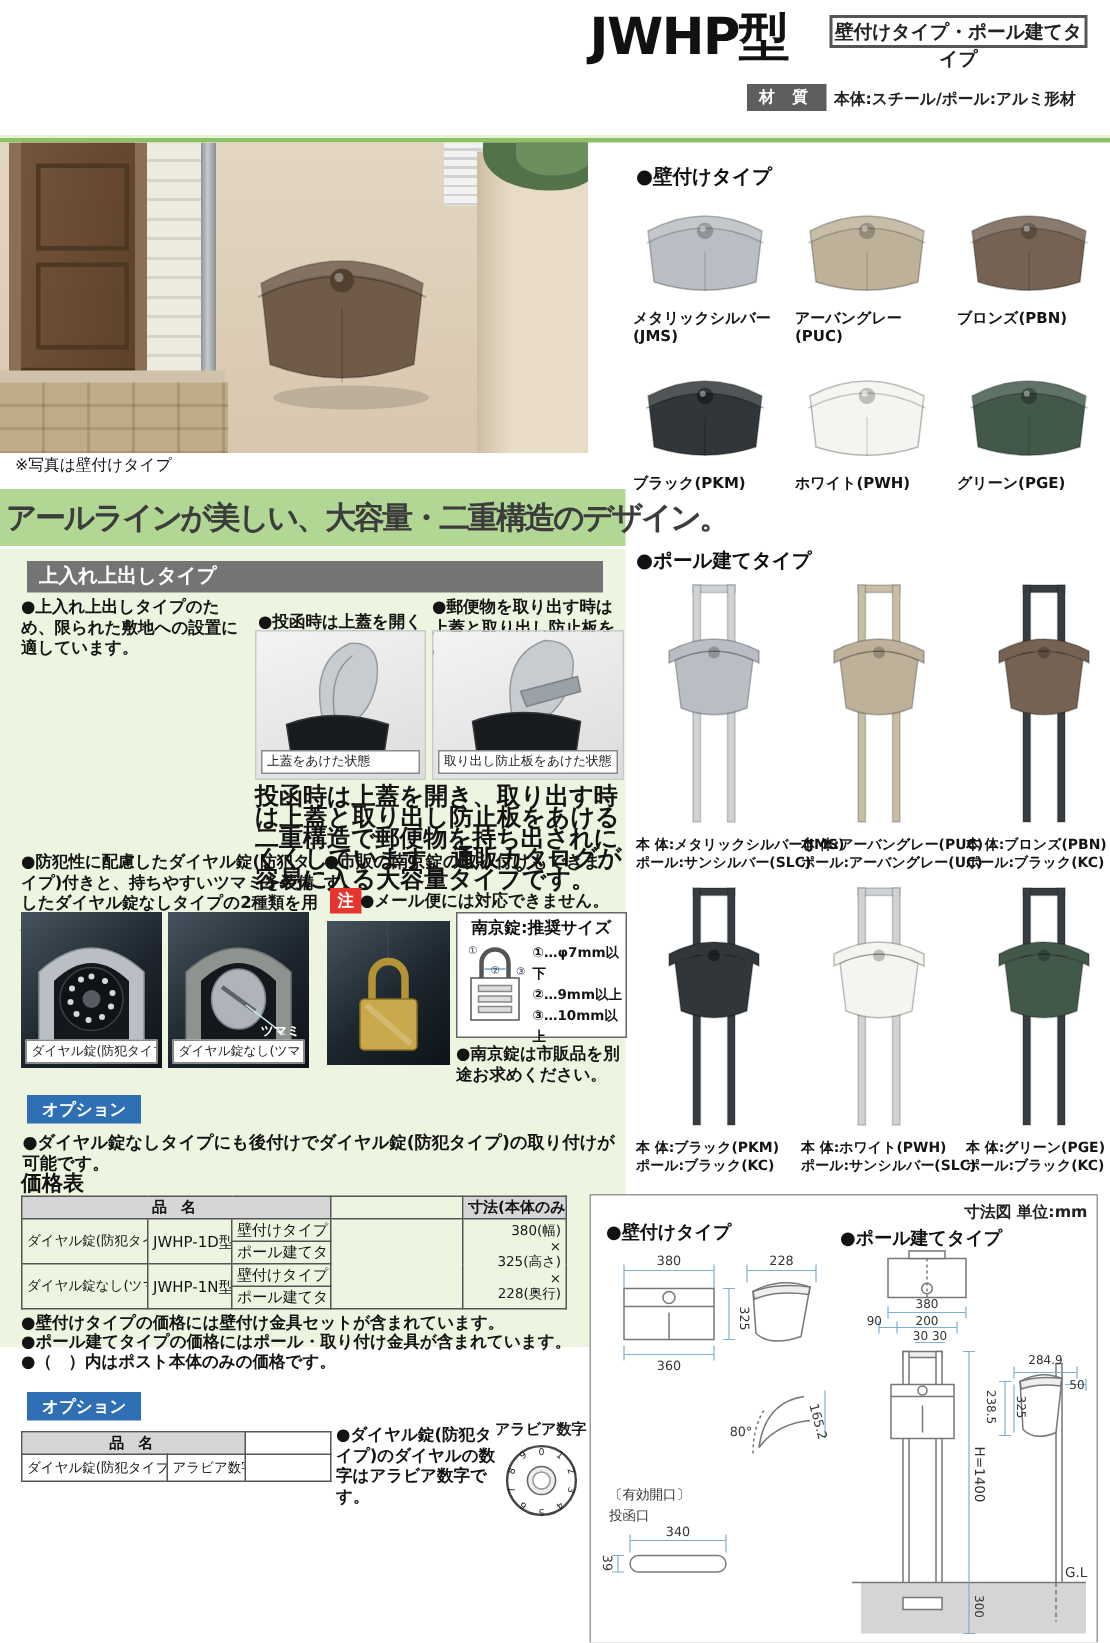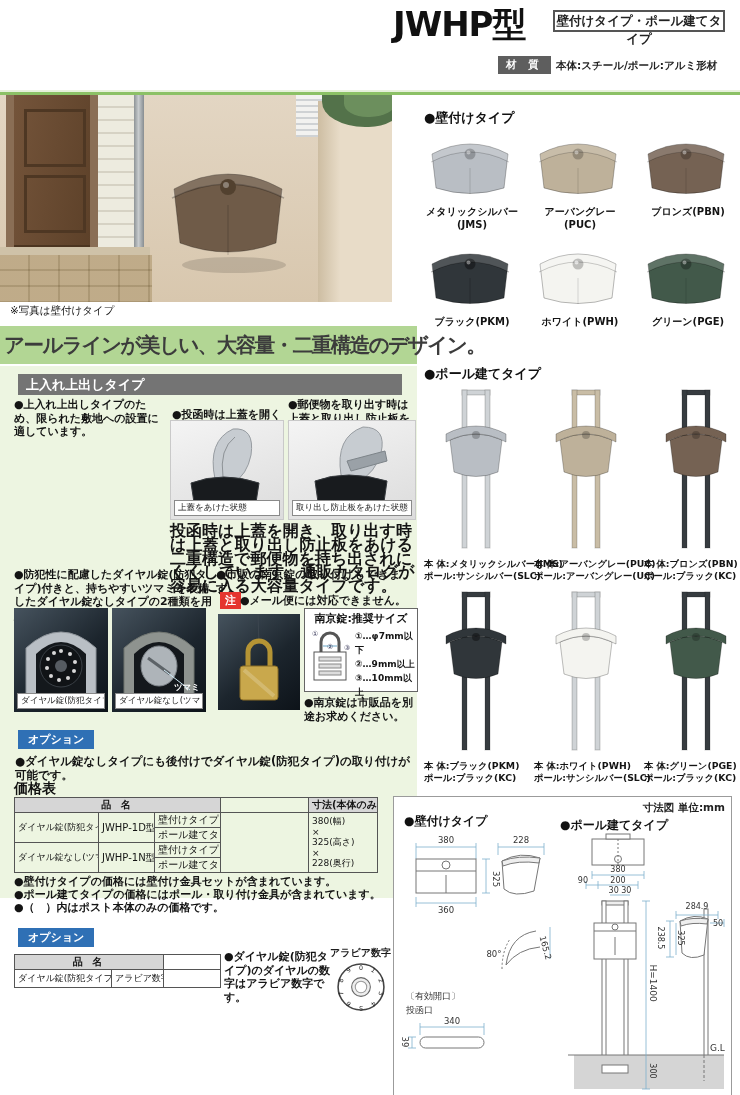--- a/index.html
+++ b/index.html
@@ -8,21 +8,21 @@
   .abs{position:absolute}
   .bullet{font-size:11px;line-height:13.5px;font-weight:600;color:#141414}
   .smalltxt{font-size:10.5px;line-height:13px;color:#141414}
   .capbar{position:absolute;left:3px;right:3px;bottom:3px;background:#fff;border:1px solid #8a8a8a;
           font-size:8.5px;color:#222;padding:1px 3px;white-space:nowrap;overflow:hidden}
   .badge-blue{background:#2f70b5;color:#fff;font-size:11px;font-weight:bold;padding:2px 10px;display:inline-block}
   .badge-red{background:#e5352f;color:#fff;font-size:11px;font-weight:bold;padding:1px 5px;display:inline-block}
   .badge-gray{background:#5e5e5e;color:#fff;font-size:10.5px;font-weight:bold;padding:2px 8px;letter-spacing:4px;display:inline-block}
   .darkphoto{background:linear-gradient(140deg,#46535e 0%,#1c252d 55%,#0d1319 100%)}
   .lightphoto{background:linear-gradient(160deg,#f4f4f4 0%,#dcdcdc 100%);border:1px solid #c9c9c9}
-  .swatch-label{font-size:10px;text-align:center;margin-top:1px;color:#141414;font-weight:600}
+  .swatch-label{font-size:10px;margin-top:1px;color:#141414;font-weight:600}
   .pole-label{font-size:9.3px;line-height:11.5px;color:#141414;font-weight:600;white-space:nowrap}
   .sec-head{font-size:13px;font-weight:bold;color:#111}
   table.price{border-collapse:collapse;font-size:10px;color:#141414;table-layout:fixed}
   table.price td{border:1px solid #555;padding:0 3px;height:13px;overflow:hidden;white-space:nowrap}
   table.price .hd{background:#d6d6d6;text-align:center;font-weight:bold;letter-spacing:3px}
   .note{font-size:11px;line-height:12.8px;font-weight:600;color:#141414}
   .callout-w{color:#fff;font-size:8.5px;font-weight:bold;position:absolute;white-space:nowrap}
   svg text{font-family:"DejaVu Sans","Liberation Sans",sans-serif}
 </style>
 </head>
@@ -185,21 +185,21 @@
       <tr>
     <td colspan="3" class="hd">品 名</td>
     <td></td>
     <td class="hd" style="letter-spacing:0">寸法(本体のみ)</td>
   </tr>
   <tr>
     <td rowspan="2" style="font-size:9px">ダイヤル錠(防犯タイプ)付き</td>
     <td rowspan="2" style="text-align:center">JWHP-1D型</td>
     <td>壁付けタイプ</td>
     <td rowspan="4"></td>
-    <td rowspan="4" style="text-align:left;font-size:9px;line-height:10.5px">
+    <td rowspan="4" style="text-align:right;font-size:9px;line-height:10.5px">
       <div>380(幅)</div>
       <div>×</div>
       <div>325(高さ)</div>
       <div>×</div>
       <div>228(奥行)</div>
     </td>
   </tr>
   <tr>
         <td>ポール建てタイプ</td>
       </tr>

